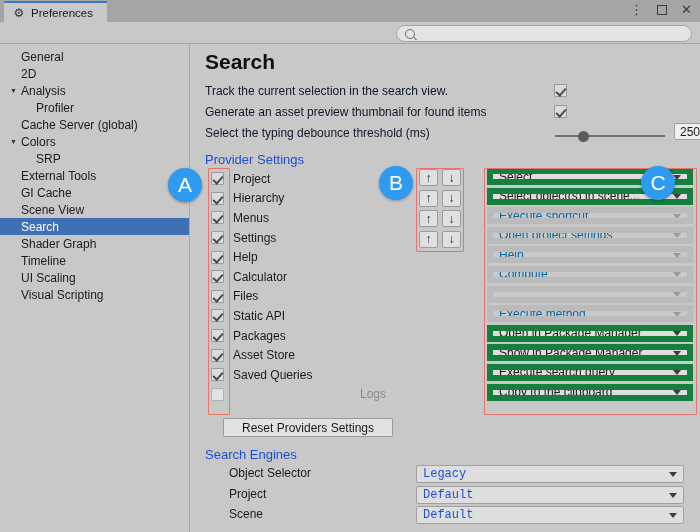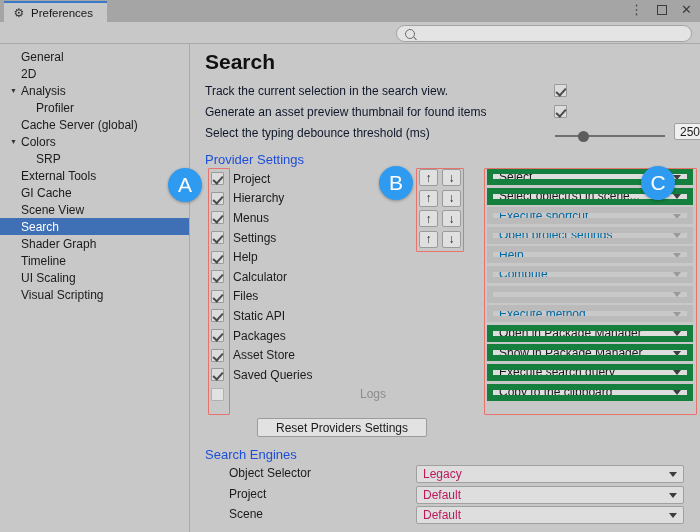--- a/index.html
+++ b/index.html
@@ -322,21 +322,20 @@
   .btn {
     position: absolute;
     background: #e2e2e2;
     border: 1px solid #9b9b9b;
     border-radius: 2px;
     font-size: 12px;
     color: #1b1b1b;
     display: flex;
     align-items: center;
     justify-content: center;
-    margin-left: 34px;
   }
 
   
   .se-row {
     position: absolute;
     left: 0; height: 19px;
     width: 509px;
   }
   .se-label {
     position: absolute;
@@ -348,22 +347,23 @@
     position: absolute;
     left: 225px; top: 0;
     width: 268px; height: 18px;
     background: #dedede;
     border: 1px solid #a0a0a0;
     border-radius: 2px;
     display: flex;
     align-items: center;
     padding-left: 6px;
     font-size: 12px;
-    color: #be185d;
-    position: absolute;
+    color: #1d4ed8;
+    position: absolute;
+    font-family: Liberation Mono, monospace;
   }
   .se-dd .caret {
     position: absolute;
     right: 6px; top: 50%;
     margin-top: -2px;
     width: 0; height: 0;
     border-left: 4.5px solid transparent;
     border-right: 4.5px solid transparent;
     border-top: 5px solid #3d3d3d;
   }

